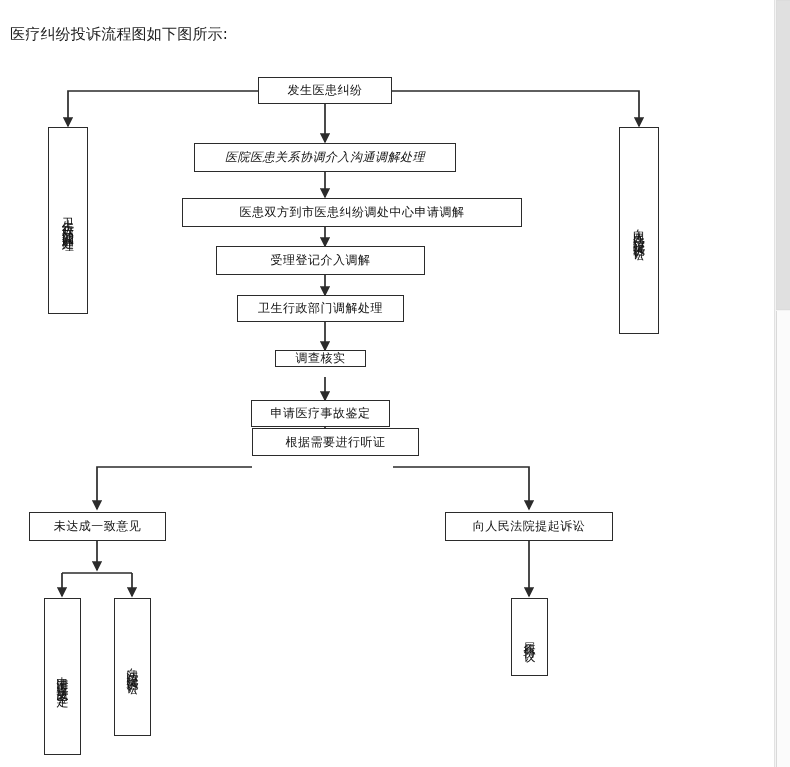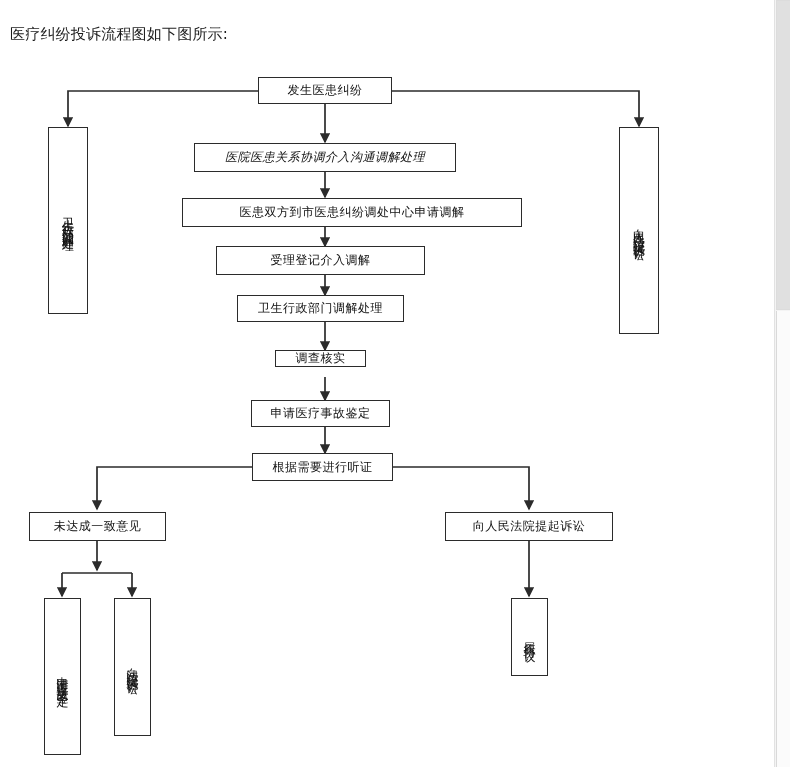--- a/index.html
+++ b/index.html
@@ -167,21 +167,21 @@
   </div>
 
   <div class="node" style="left:275px; top:350px; width:91px; height:17px;">
     <span>调查核实</span>
   </div>
 
   <div class="node" style="left:251px; top:400px; width:139px; height:27px;">
     <span>申请医疗事故鉴定</span>
   </div>
 
-  <div class="node" style="left:252px; top:453px; width:141px; height:28px;">
+  <div class="node" style="left:252px; top:428px; width:167px; height:28px;">
     <span>根据需要进行听证</span>
   </div>
 
   <div class="node" style="left:29px; top:512px; width:137px; height:29px;text-align:right;">
     <span>未达成一致意见</span>
   </div>
 
   <div class="node" style="left:445px; top:512px; width:168px; height:29px;">
     <span>向人民法院提起诉讼</span>
   </div>

